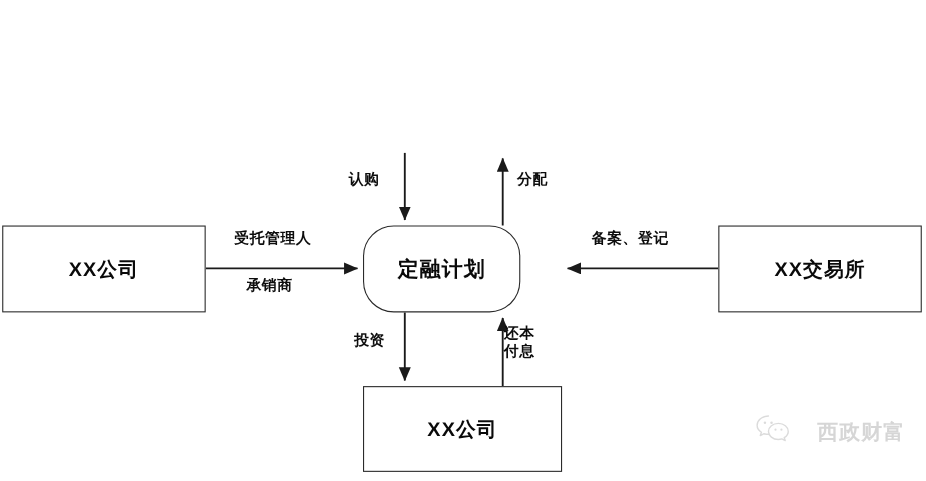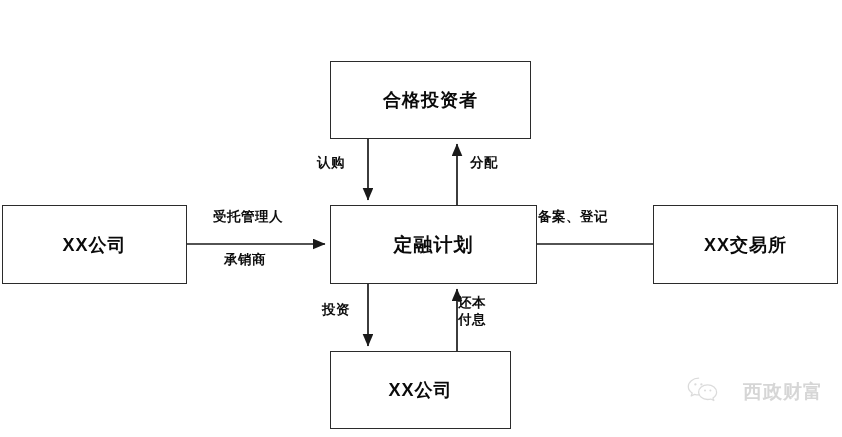--- a/index.html
+++ b/index.html
@@ -39,21 +39,21 @@
   }
   .node-label {
     font-size: 18px;
     font-weight: bold;
     color: #0a0a0a;
     letter-spacing: 1px;
     white-space: nowrap;
   }
   
   #node-investor { left: 330px; top: 61px;  width: 201px; height: 78px; }
-  #node-plan     { left: 330px; top: 205px; width: 207px; height: 79px; }
+  #node-plan     { left: 330px; top: 205px; width: 143px; height: 79px; border-radius: 28px; }
   #node-company-left { left: 2px;  top: 205px; width: 185px; height: 79px; }
   #node-exchange { left: 653px; top: 205px; width: 185px; height: 79px; }
   #node-company-bottom { left: 330px; top: 351px; width: 181px; height: 78px; }
 
   #node-plan .node-label { font-size: 19px; }
 
   .edge-svg {
     position: absolute;
     left: 0;
     top: 0;
@@ -121,23 +121,20 @@
 
     <line class="edge-line" x1="368" y1="284" x2="368" y2="346" marker-end="url(#arrow)"></line>
 
     <line class="edge-line" x1="457" y1="351" x2="457" y2="289" marker-end="url(#arrow)"></line>
 
     <line class="edge-line" x1="187" y1="244" x2="325" y2="244" marker-end="url(#arrow)"></line>
 
     <line class="edge-line" x1="653" y1="244" x2="516" y2="244" marker-end="url(#arrow)"></line>
   </svg>
 
-  <div class="node" id="node-investor">
-    <span class="node-label">合格投资者</span>
-  </div>
 
   <div class="node" id="node-plan">
     <span class="node-label">定融计划</span>
   </div>
 
   <div class="node" id="node-company-left">
     <span class="node-label">XX公司</span>
   </div>
 
   <div class="node" id="node-exchange">

